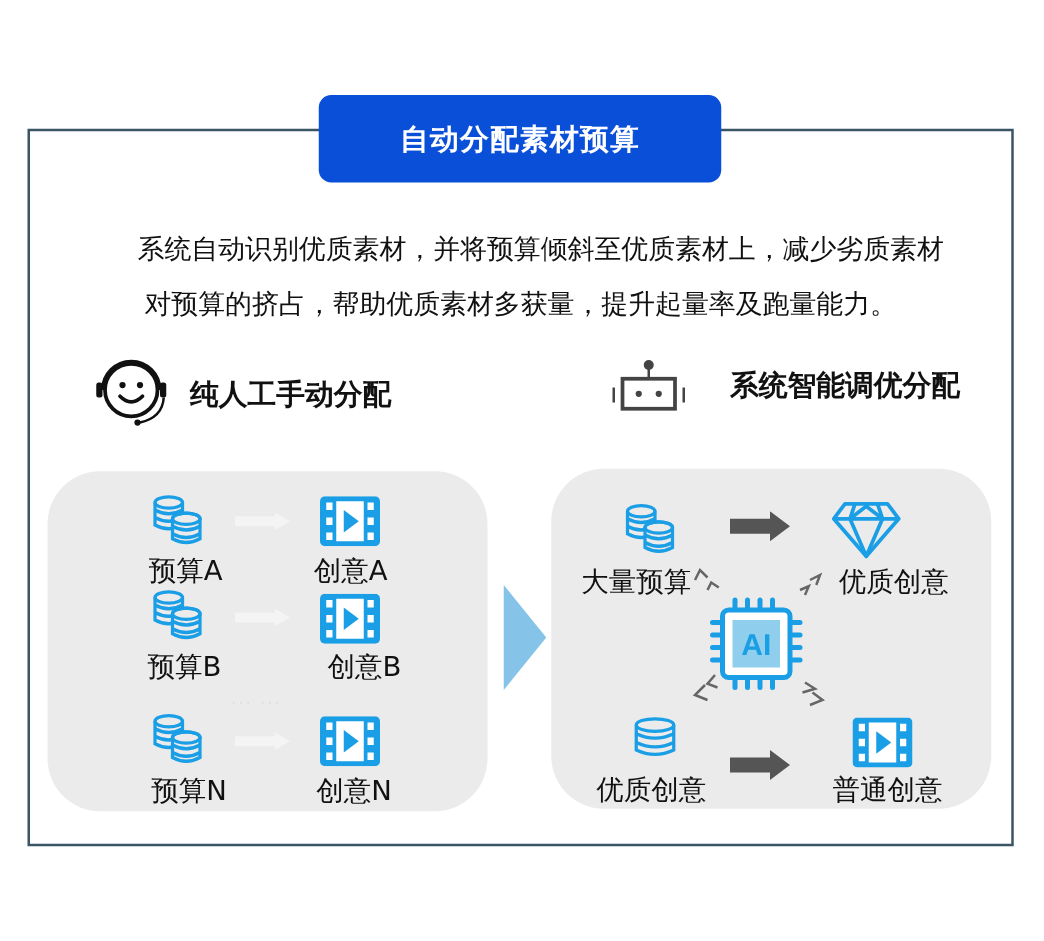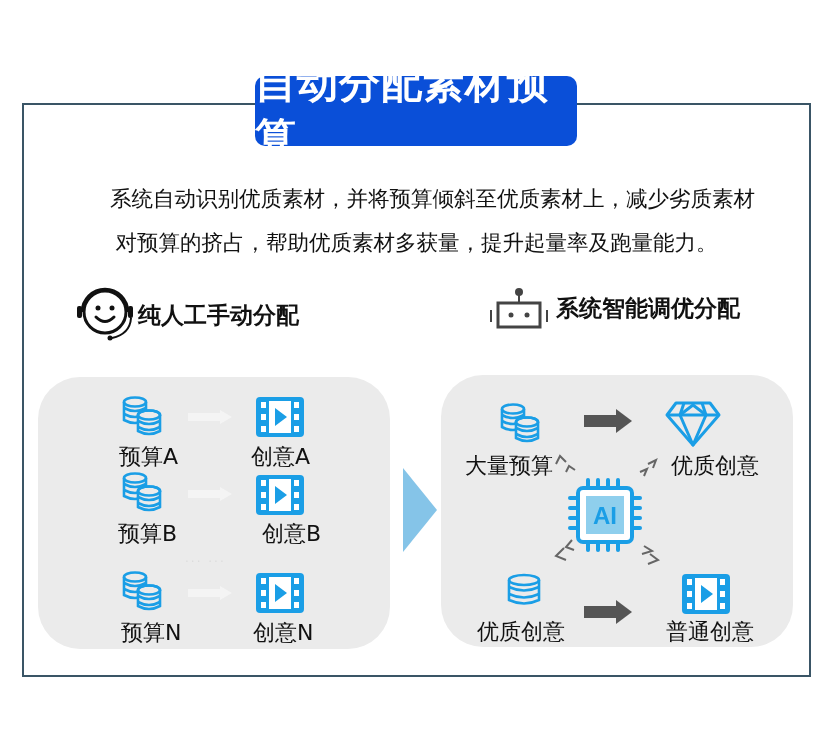--- a/index.html
+++ b/index.html
@@ -4,30 +4,30 @@
 <style>
   * { box-sizing: border-box; margin: 0; padding: 0; }
   html, body { width: 835px; height: 753px; background: #fff; overflow: hidden; }
   body { position: relative; font-family: "DejaVu Sans", "Liberation Sans", sans-serif; color: #111; }
 
   .frame { position: absolute; left: 22px; top: 103px; width: 789px; height: 574px;
            border: 2px solid #3a5566; background: #fff; }
 
   .title-badge { position: absolute; left: 255px; top: 76px; width: 322px; height: 70px;
            background: #0a4fd8; border-radius: 10px; display: flex; align-items: center; justify-content: center;
-           color: #fff; font-weight: bold; font-size: 41px; letter-spacing: 1px; }
+           color: #fff; font-weight: bold; font-size: 23px; letter-spacing: 1px; }
 
   .desc { position: absolute; left: 22px; width: 789px; text-align: center; font-size: 21.5px; color: #111; }
   .desc.l1 { top: 184px; padding-left: 32px; }
   .desc.l2 { top: 228px; }
 
   .heading { position: absolute; display: flex; align-items: center; font-weight: bold; font-size: 23px; color: #111; }
   .heading.left { left: 72px; top: 286px; }
-  .heading.right { left: 488px; top: 286px; }
-  .heading .txt { }
+  .heading.right { left: 488px; top: 286px; gap: 28px; }
+  .heading .txt { margin-left: 14px; }
   .heading.right .txt { margin-left: 6px; }
 
   .panel { position: absolute; background: #ebebeb; border-radius: 42px; }
   .panel.left { left: 38px; top: 377px; width: 352px; height: 272px; }
   .panel.right { left: 441px; top: 375px; width: 352px; height: 272px; }
 
   .abs { position: absolute; }
   .lbl { position: absolute; font-size: 22px; color: #111; white-space: nowrap; }
 
   .faint-arrow { position: absolute; width: 44px; height: 14px; }

